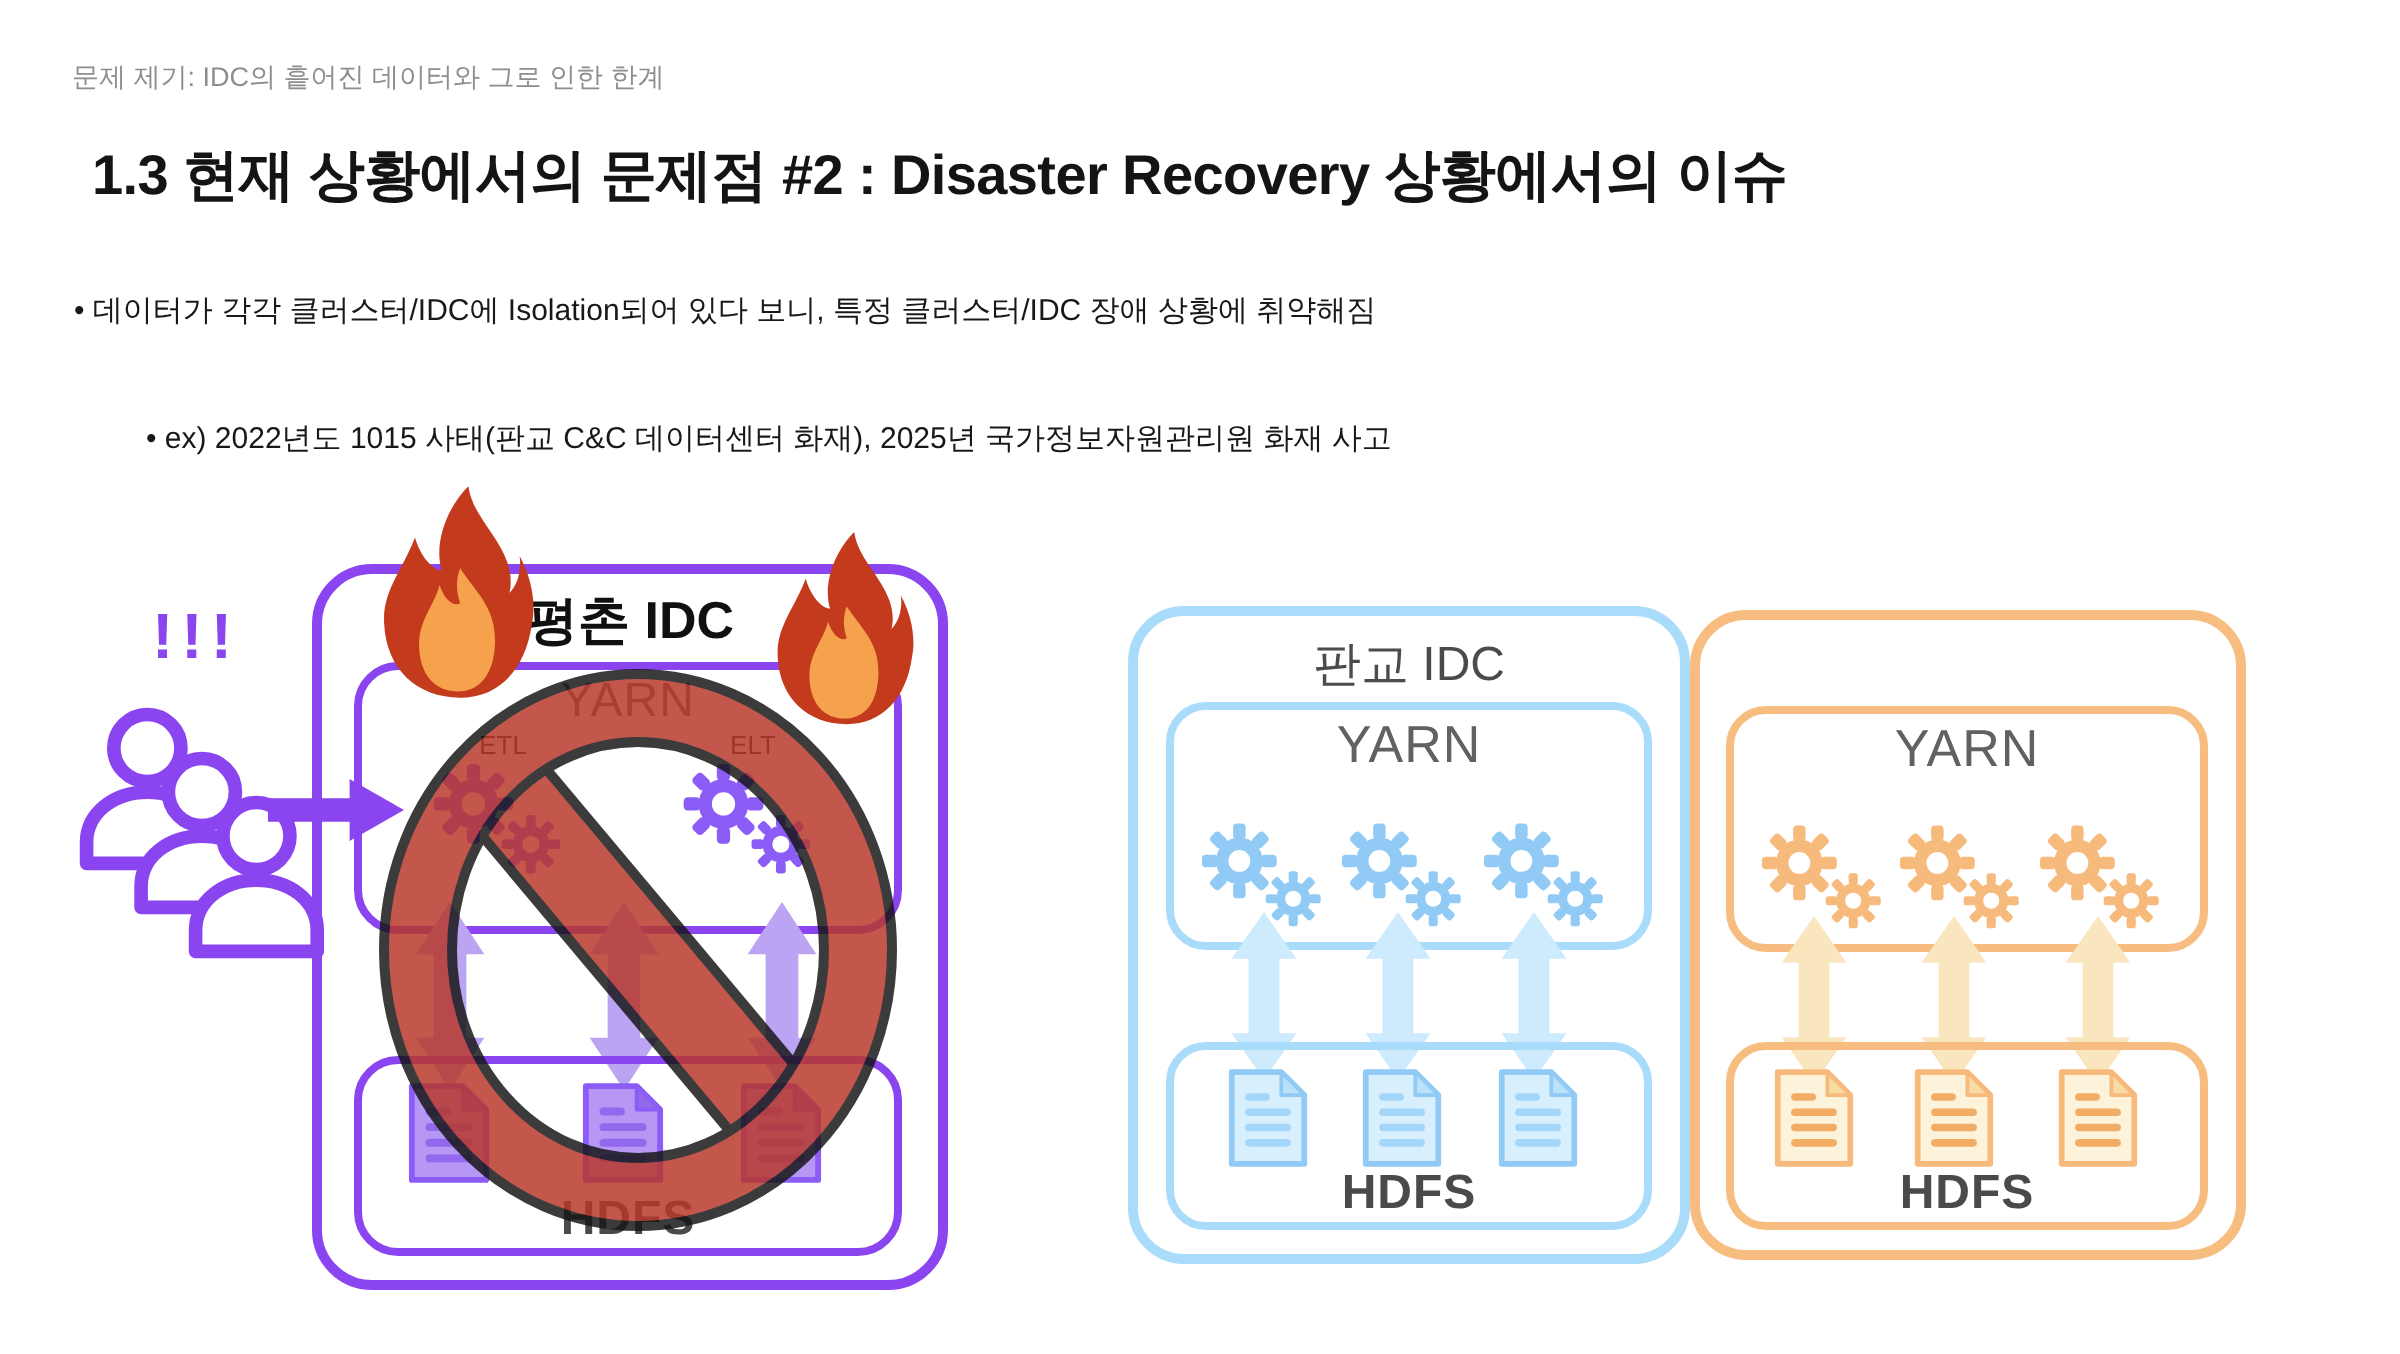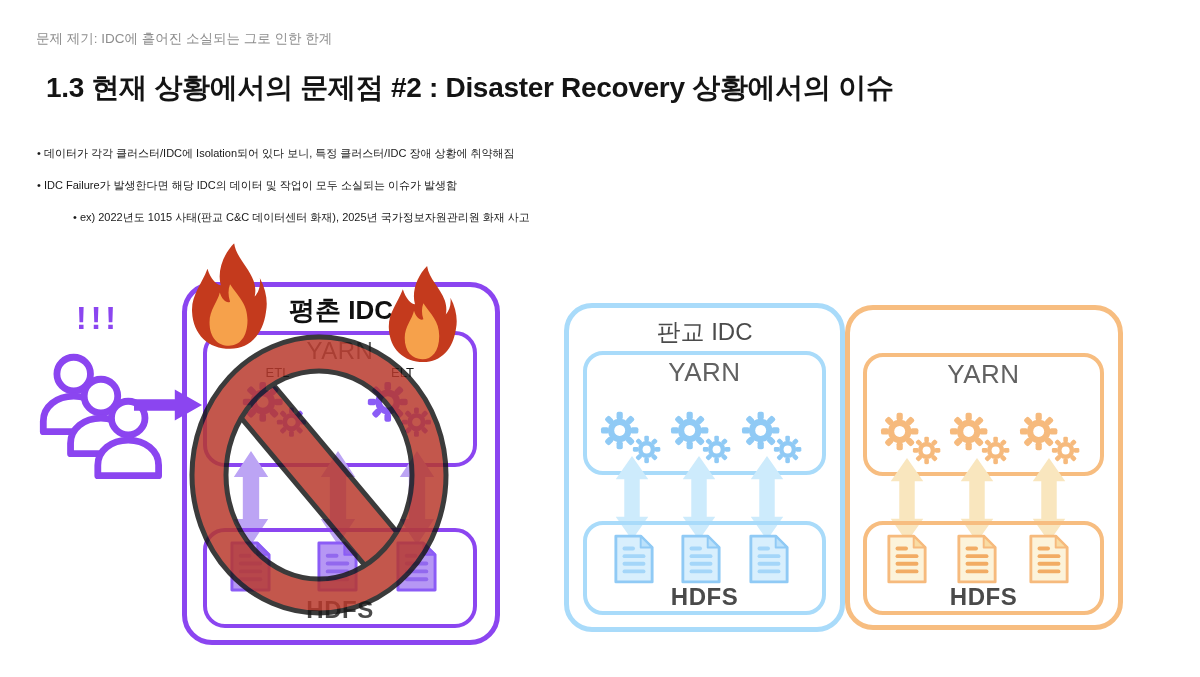--- a/index.html
+++ b/index.html
@@ -2,33 +2,33 @@
 <html style="--purple: #8B45F0; --purple-gear: #8B5CF6; --purple-arrow: #BCA4F4; --purple-doc-fill: #B697F4; --purple-doc-line: #9268EE; --purple-doc-fold: #9468EA; --blue: #A9DBFA; --blue-gear: #90CAF5; --blue-arrow: #CDEBFC; --blue-doc-fill: #D8EFFD; --blue-doc-line: #A4D6F9; --blue-doc-fold: #BCE2FB; --orange: #F7BD80; --orange-gear: #F6BA7D; --orange-arrow: #F9E6BE; --orange-doc-fill: #FCF3DA; --orange-doc-line: #F2AC64; --orange-doc-fold: #F9DCA4; --no-sign-red: #B8382B; --sign-outline: #161616; --fire-red: #C43A1D; --fire-orange: #F6A14B; --text-dark: #141414; --text-gray: #4B4B4B; --label-gray: #616161; --eyebrow-gray: #8E8E8E;"><head>
 <meta charset="utf-8">
 <style>
   html,body{margin:0;padding:0;background:#ffffff;}
   body{font-family:"Liberation Sans","DejaVu Sans",sans-serif;}
   .stage{position:relative;width:1200px;height:677px;background:#fff;overflow:hidden;}
 
   
   .eyebrow{position:absolute;left:36px;top:30px;font-size:13.5px;font-weight:500;color:var(--eyebrow-gray);}
   .title{position:absolute;left:34px;top:57px;margin:12px;font-size:28px;font-weight:800;color:var(--text-dark);letter-spacing:-0.3px;}
-  .bullet{position:absolute;font-size:11px;font-weight:500;color:#181818;}
+  .bullet{position:absolute;font-size:15px;font-weight:500;color:#181818;}
   .b1{left:37px;top:146px;}
   .b2{left:37px;top:178px;}
   .sub{left:73px;top:210px;}
 
   
   .alert{position:absolute;left:76px;top:300px;font-size:32px;font-weight:700;color:var(--purple);letter-spacing:4px;}
   .users{position:absolute;left:38px;top:352px;width:128px;height:130px;color:var(--purple);}
   .rarrow{position:absolute;left:134px;top:388px;width:68px;height:34px;color:var(--purple);}
 
   
   .card{position:absolute;border-radius:28px;}
-  .card--purple{left:182px;top:282px;width:308px;height:353px;border:5px solid var(--linec);border-radius:30px;}
+  .card--purple{left:156px;top:282px;width:308px;height:353px;border:5px solid var(--linec);border-radius:30px;}
   .card--blue{left:552px;top:303px;width:271px;height:319px;border:5px solid var(--linec);margin-left:12px;}
   .card--orange{left:845px;top:305px;width:268px;height:315px;border:5px solid var(--linec);}
 
   .theme-purple{--linec:var(--purple);--gearc:var(--purple-gear);--arrc:var(--purple-arrow);
     --docf:var(--purple-doc-fill);--docl:var(--purple-doc-line);--dock:var(--purple-doc-fold);--docs:var(--purple-gear);}
   .theme-blue{--linec:var(--blue);--gearc:var(--blue-gear);--arrc:var(--blue-arrow);
     --docf:var(--blue-doc-fill);--docl:var(--blue-doc-line);--dock:var(--blue-doc-fold);--docs:var(--blue-gear);}
   .theme-orange{--linec:var(--orange);--gearc:var(--orange-gear);--arrc:var(--orange-arrow);
     --docf:var(--orange-doc-fill);--docl:var(--orange-doc-line);--dock:var(--orange-doc-fold);--docs:var(--orange-gear);}
 
@@ -125,24 +125,23 @@
 
     <symbol id="flame" viewBox="0 0 76 104">
       <path d="M44,0 C46,14 58,23 63,37 C65,43 65,48 64,52 C68,48 70,41 69,34 C75,45 77,57 75,67 C72,89 59,103 40,103 C19,103 4,89 3,67 C2,51 12,41 18,25 C21,35 27,41 31,41 C27,27 34,10 44,0 Z" fill="var(--fire-red)"></path>
       <path d="M40,40 C48,52 57,59 57,75 C57,92 49,100 39,100 C28,100 20,92 20,77 C20,65 28,57 30,48 C32,55 37,59 40,57 C38,51 38,45 40,40 Z" fill="var(--fire-orange)"></path>
     </symbol>
   </defs>
 </svg>
 
 <div class="stage">
 
-  <div class="eyebrow">문제 제기: IDC에 흩어진 소실되는 그로 인한 한계</div>
+  <div class="eyebrow">문제 제기: IDC의 흩어진 데이터와 그로 인한 한계</div>
   <h1 class="title">1.3 현재 상황에서의 문제점 #2 : Disaster Recovery 상황에서의 이슈</h1>
   <div class="bullet b1">• 데이터가 각각 클러스터/IDC에 Isolation되어 있다 보니, 특정 클러스터/IDC 장애 상황에 취약해짐</div>
-  <div class="bullet b2">• IDC Failure가 발생한다면 해당 IDC의 데이터 및 작업이 모두 소실되는 이슈가 발생함</div>
   <div class="bullet sub">• ex) 2022년도 1015 사태(판교 C&amp;C 데이터센터 화재), 2025년 국가정보자원관리원 화재 사고</div>
 
   <div class="alert">!!!</div>
 
   <svg class="users" viewBox="0 0 122 124">
     <use href="#person" x="0" y="0" width="68" height="80"></use>
     <use href="#person" x="26" y="21" width="68" height="80"></use>
     <use href="#person" x="52" y="42" width="68" height="80"></use>
   </svg>
 

